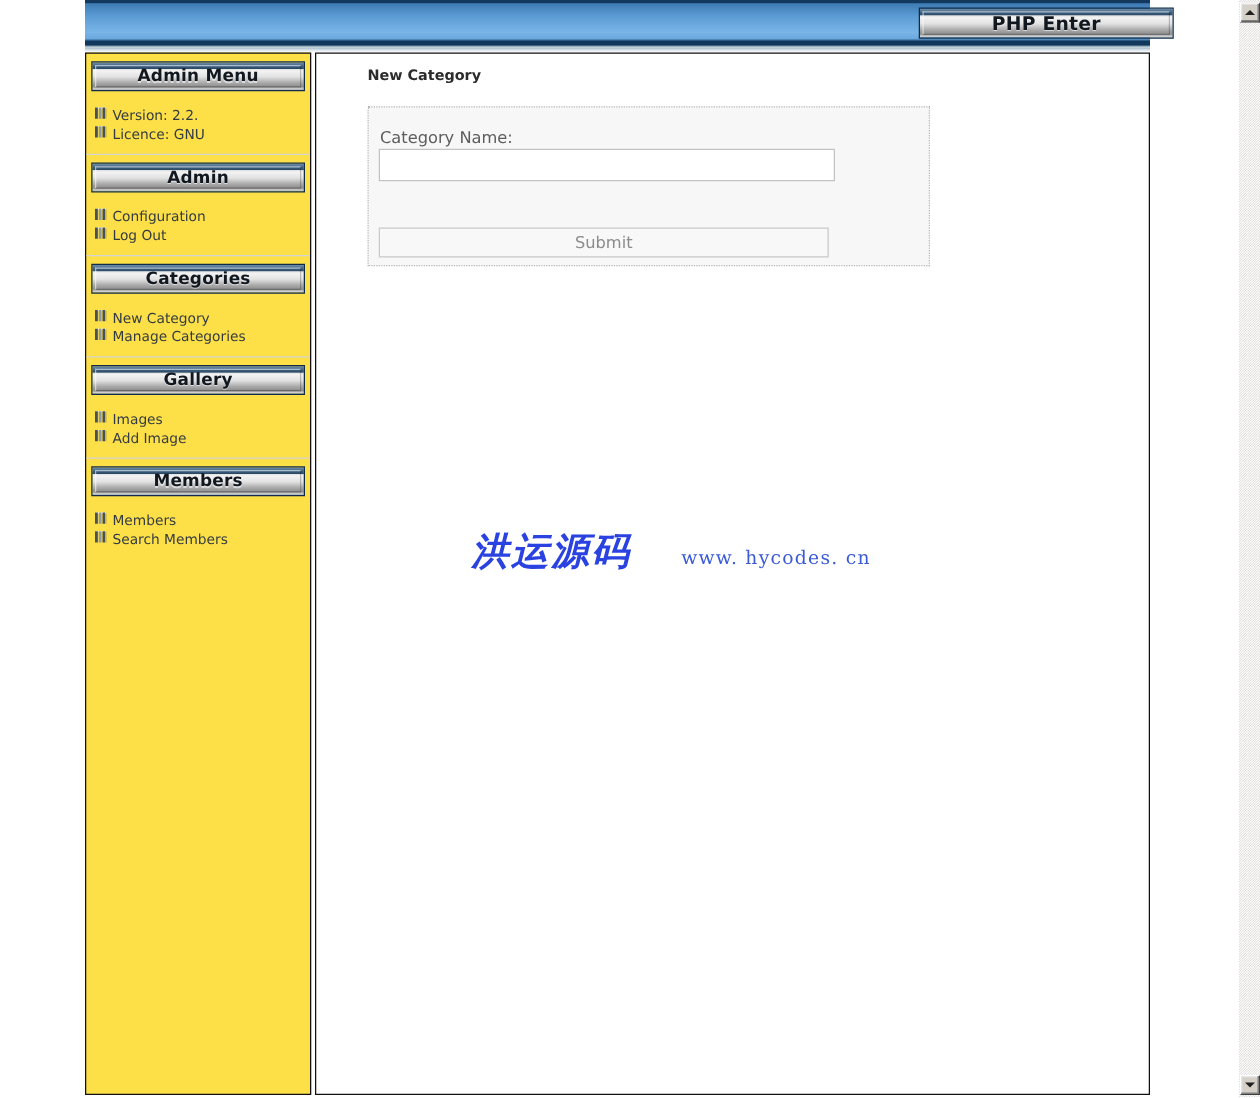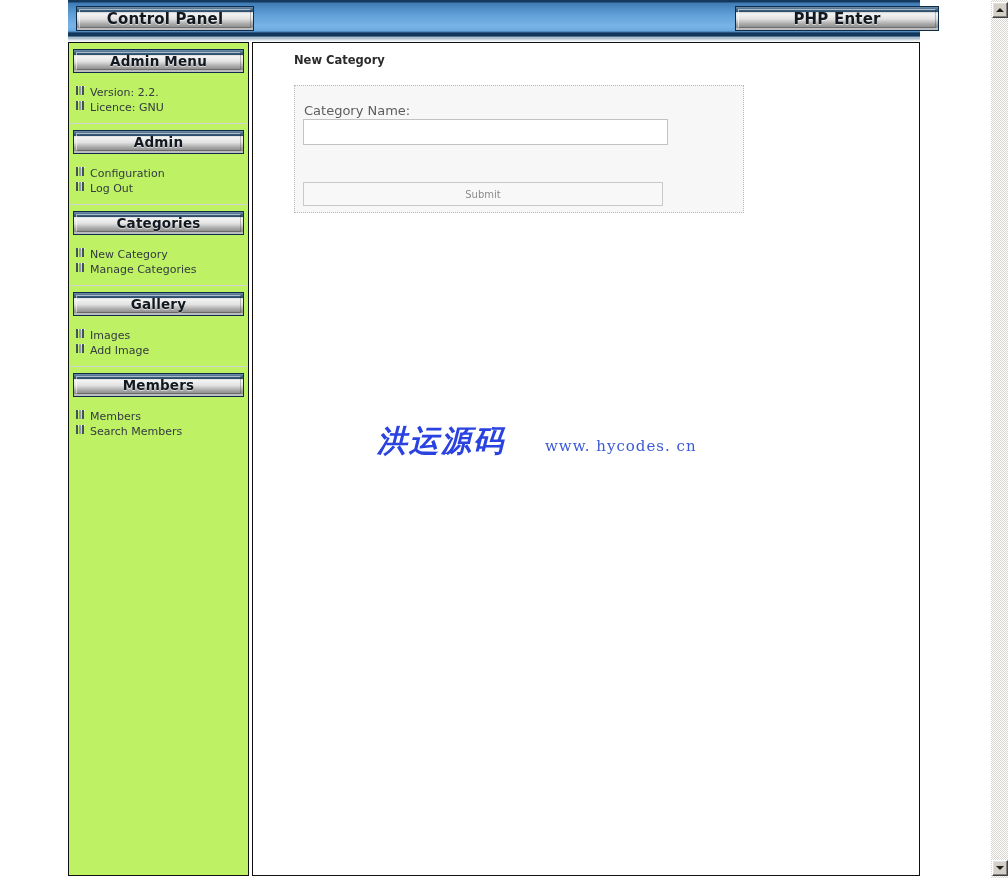--- a/index.html
+++ b/index.html
@@ -90,21 +90,21 @@
     box-sizing: border-box;
   }
   .sidebar {
     position: absolute;
     left: 0;
     top: 0;
     width: 181px;
     height: 834px;
     box-sizing: border-box;
     border: 1px solid #111111;
-    background: #bef264;
+    background: #fde047;
   }
   .content {
     position: absolute;
     left: 184px;
     top: 0;
     width: 668px;
     height: 834px;
     box-sizing: border-box;
     border: 1px solid #111111;
     border-left: 1px solid #111111;
@@ -190,21 +190,21 @@
   }
   .submit-btn {
     position: absolute;
     left: 8px;
     top: 96px;
     width: 360px;
     height: 24px;
     box-sizing: border-box;
     border: 1px solid #c9c9c9;
     background: #f8f8f8;
-    font-size: 10px;
+    font-size: 13px;
     color: #8c8c8c;
     font-family: "DejaVu Sans", "Liberation Sans", sans-serif;
     text-align: center;
     cursor: pointer;
   }
 
   
   .watermark {
     position: absolute;
     left: 100px;
@@ -278,23 +278,20 @@
   }
 </style>
 </head>
 <body>
 
 <div id="screen">
 
   <div class="header-bar"></div>
   <div class="header-underline"></div>
 
-  <div class="gbtn hdr-btn" id="btn-control-panel">
-    <span>Control Panel</span>
-  </div>
 
   <div class="gbtn hdr-btn" id="btn-php-enter">
     <span>PHP Enter</span>
   </div>
 
   <div class="main-table">
 
     <div class="sidebar">
 
       <div class="side-section">

